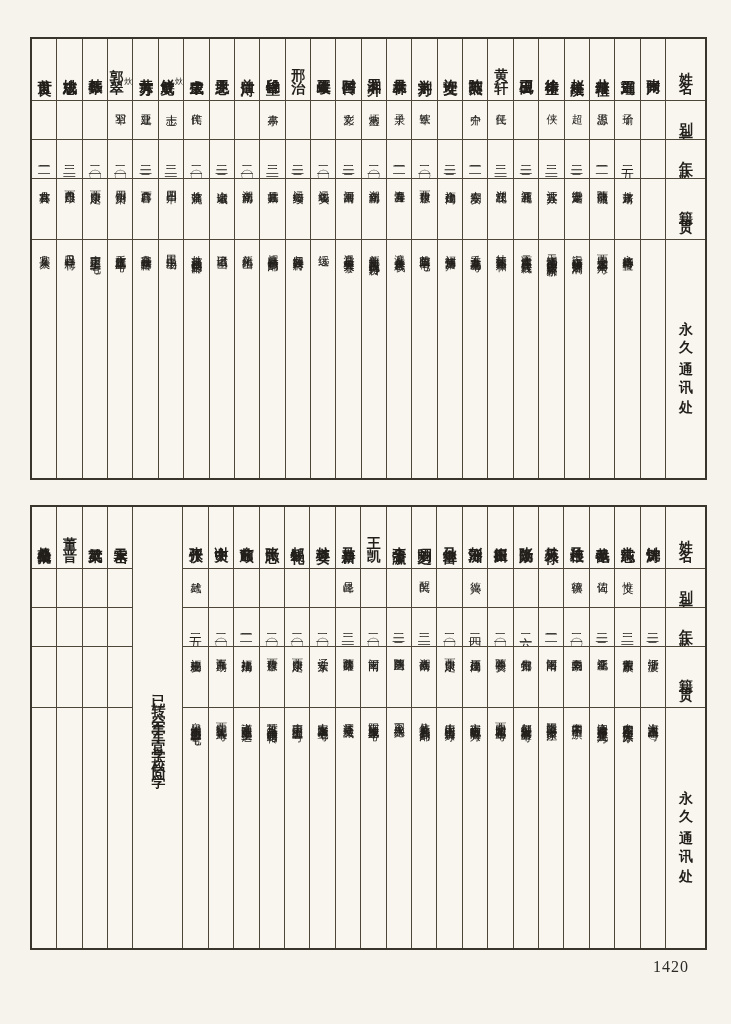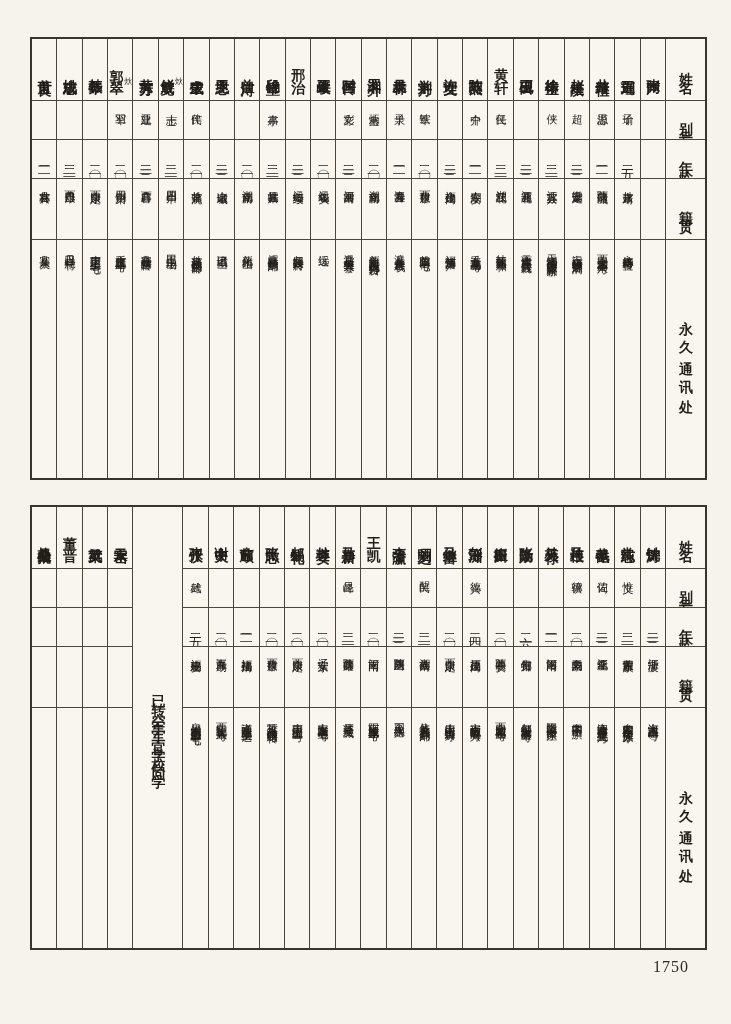--- a/index.html
+++ b/index.html
@@ -910,13 +910,13 @@
       </div>
       <div class="cell origin-cell">
         <span class="vtext origin-text"></span>
       </div>
       <div class="cell addr-cell">
         <span class="vtext addr-text"></span>
       </div>
     </div>
   </div>
 
-<div class="page-number">1750</div>
+<div class="page-number">1420</div>
 
 </body></html>

